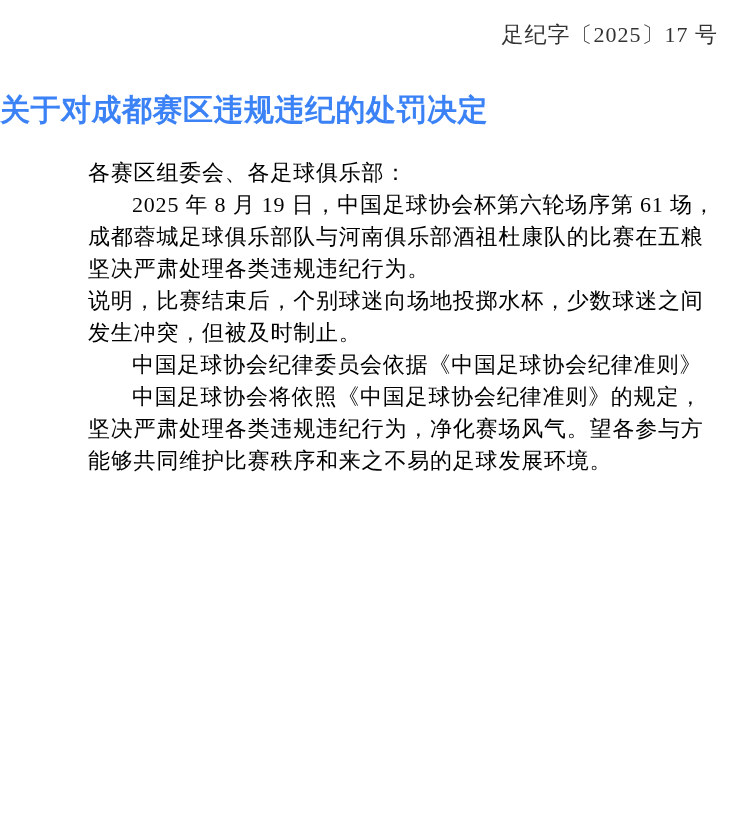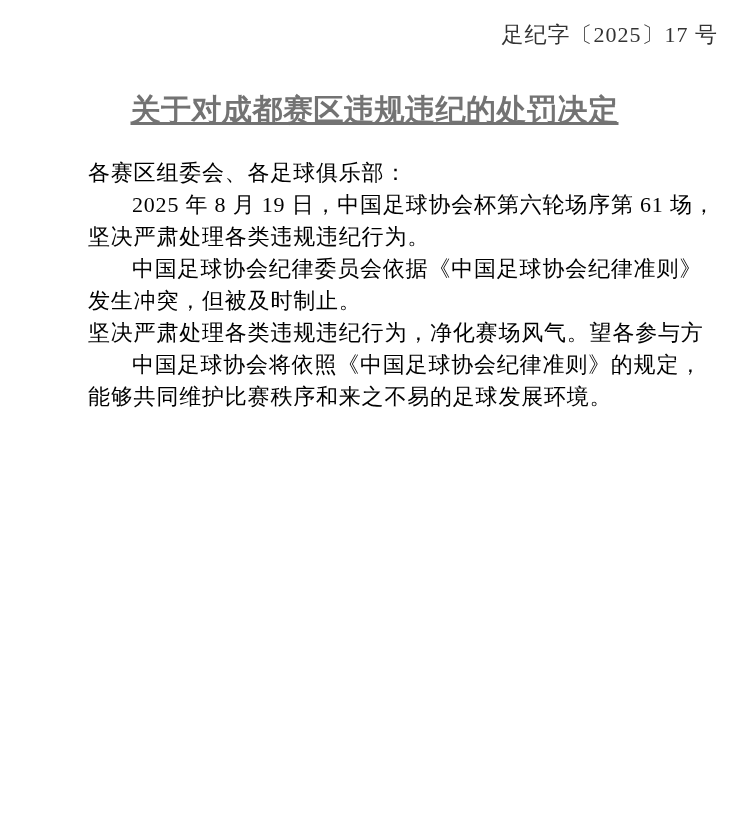--- a/index.html
+++ b/index.html
@@ -19,27 +19,25 @@
     font-size: 22px;
     color: #333333;
     letter-spacing: 1px;
     white-space: nowrap;
   }
   .doc-title {
     position: absolute;
     top: 90px;
     left: 0;
     right: 0;
-    text-align: center;
     font-size: 30px;
     font-weight: 700;
-    color: #737373;
+    color: #3b82f6;
     letter-spacing: 0.5px;
     white-space: nowrap;
-    text-decoration: underline;
   }
   .doc-body {
     position: absolute;
     top: 157px;
     left: 88px;
     width: 630px;
     font-size: 22px;
     line-height: 32px;
     color: #000000;
     letter-spacing: 0.8px;
@@ -85,25 +83,27 @@
 
 <div class="page">
 
   <div class="doc-number">足纪字〔2025〕17 号</div>
 
   <h1 class="doc-title">关于对成都赛区违规违纪的处罚决定</h1>
 
   <div class="doc-body">
     <div class="line">各赛区组委会、各足球俱乐部：</div>
     <div class="line indent">2025 年 8 月 19 日，中国足球协会杯第六轮场序第 61 场，</div>
+    <div class="line">成都蓉城足球俱乐部队与河南俱乐部酒祖杜康队的比赛在五粮</div>
     <div class="line">坚决严肃处理各类违规违纪行为。</div>
+    <div class="line">说明，比赛结束后，个别球迷向场地投掷水杯，少数球迷之间</div>
+    <div class="line">发生冲突，但被及时制止。</div>
     <div class="line indent">中国足球协会纪律委员会依据《中国足球协会纪律准则》</div>
-    <div class="line">发生冲突，但被及时制止。</div>
+    <div class="line indent">中国足球协会将依照《中国足球协会纪律准则》的规定，</div>
     <div class="line">坚决严肃处理各类违规违纪行为，净化赛场风气。望各参与方</div>
-    <div class="line indent">中国足球协会将依照《中国足球协会纪律准则》的规定，</div>
     <div class="line">能够共同维护比赛秩序和来之不易的足球发展环境。</div>
   </div>
 
   <div class="signature-block">
     <div class="sig-org">中国足球协会纪律委员会</div>
     <svg class="sig-image" viewBox="0 0 200 100" aria-hidden="true">
       <g fill="none" stroke-width="3.6" stroke-linecap="round" stroke-linejoin="round" stroke="#343a58">
 
         <path d="M 55,14 C 50,21 44,28 37,34"></path>
         <path d="M 54,36 C 47,46 40,54 33,60 C 37,63 41,62 44,59"></path>

